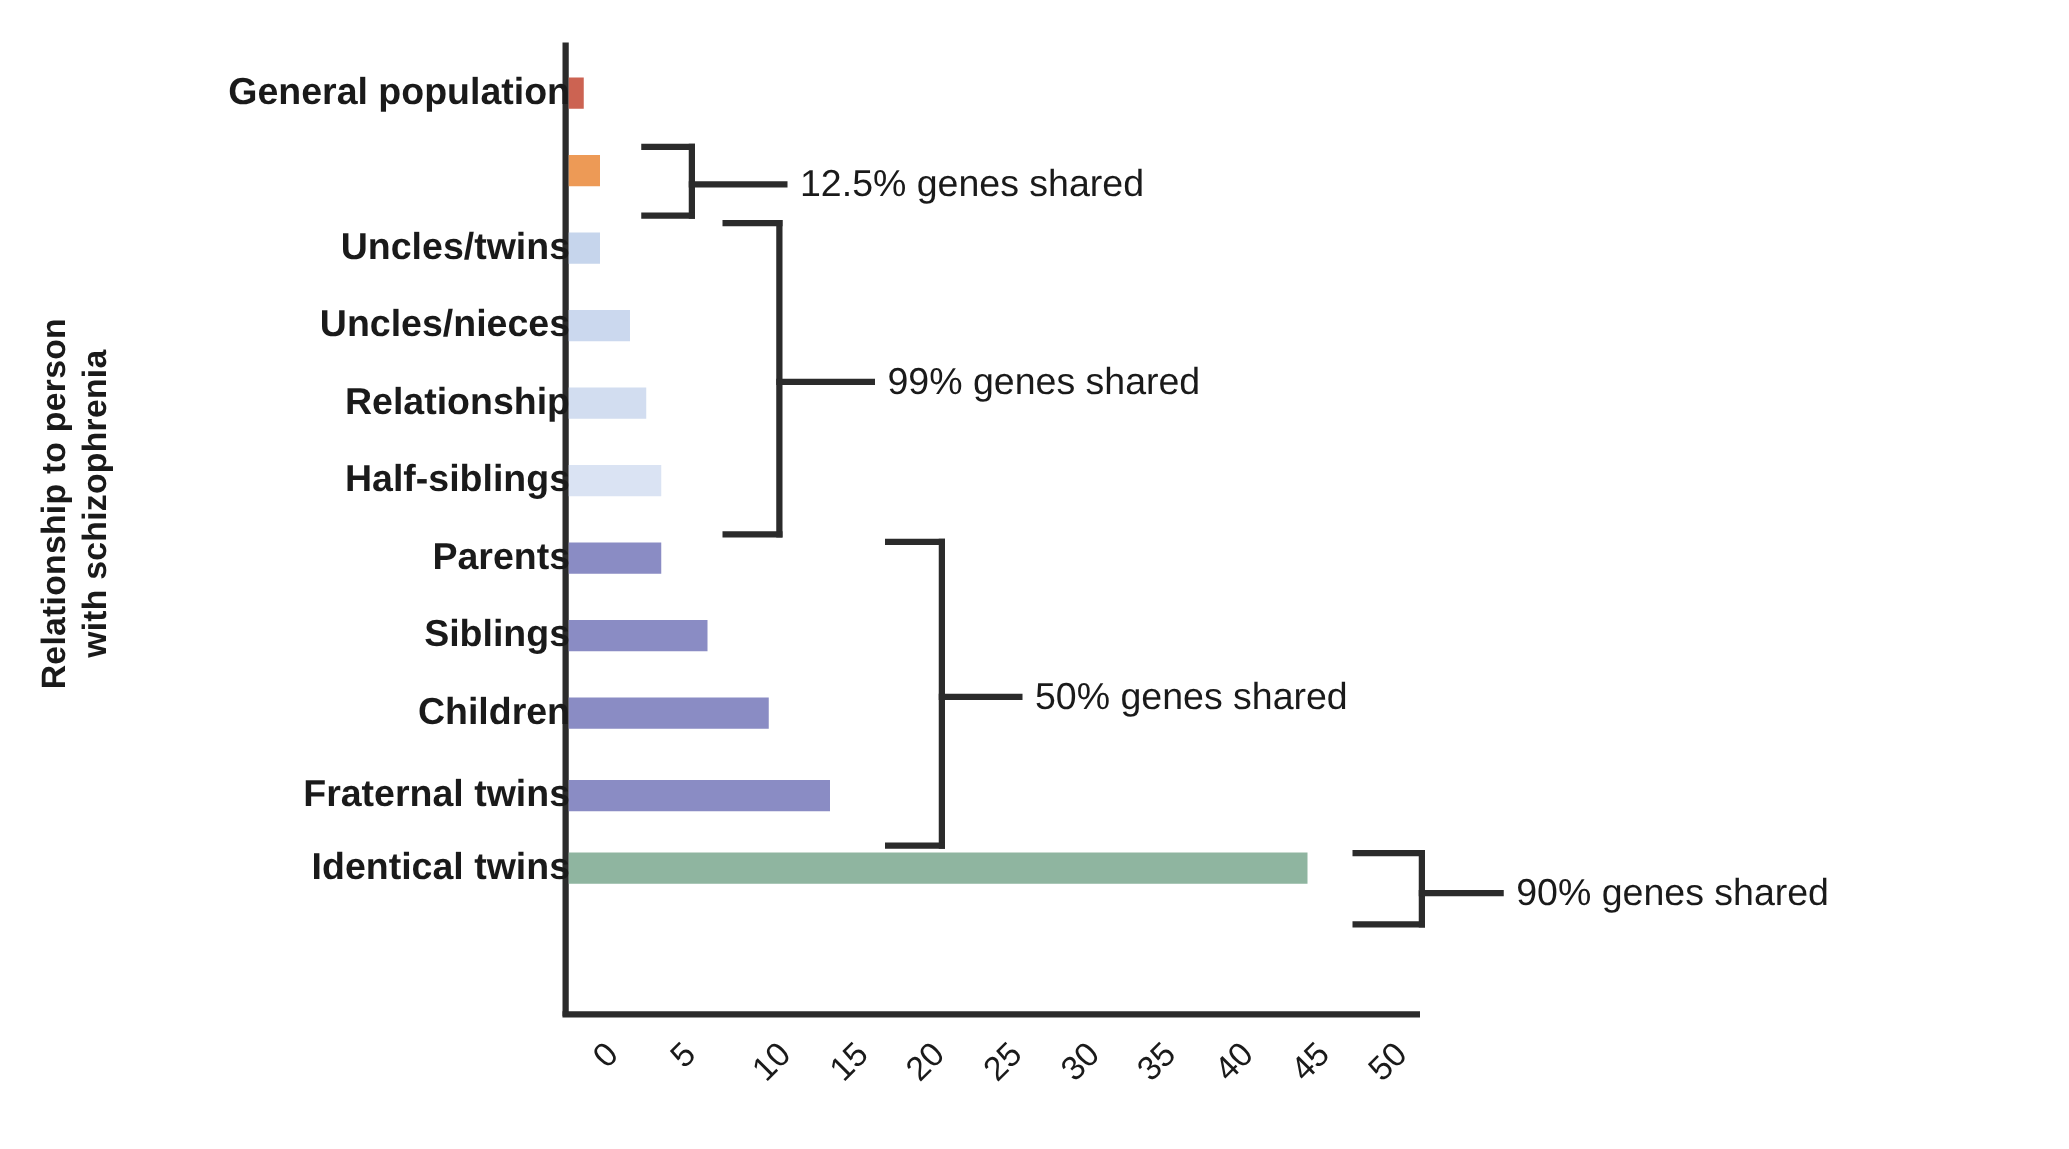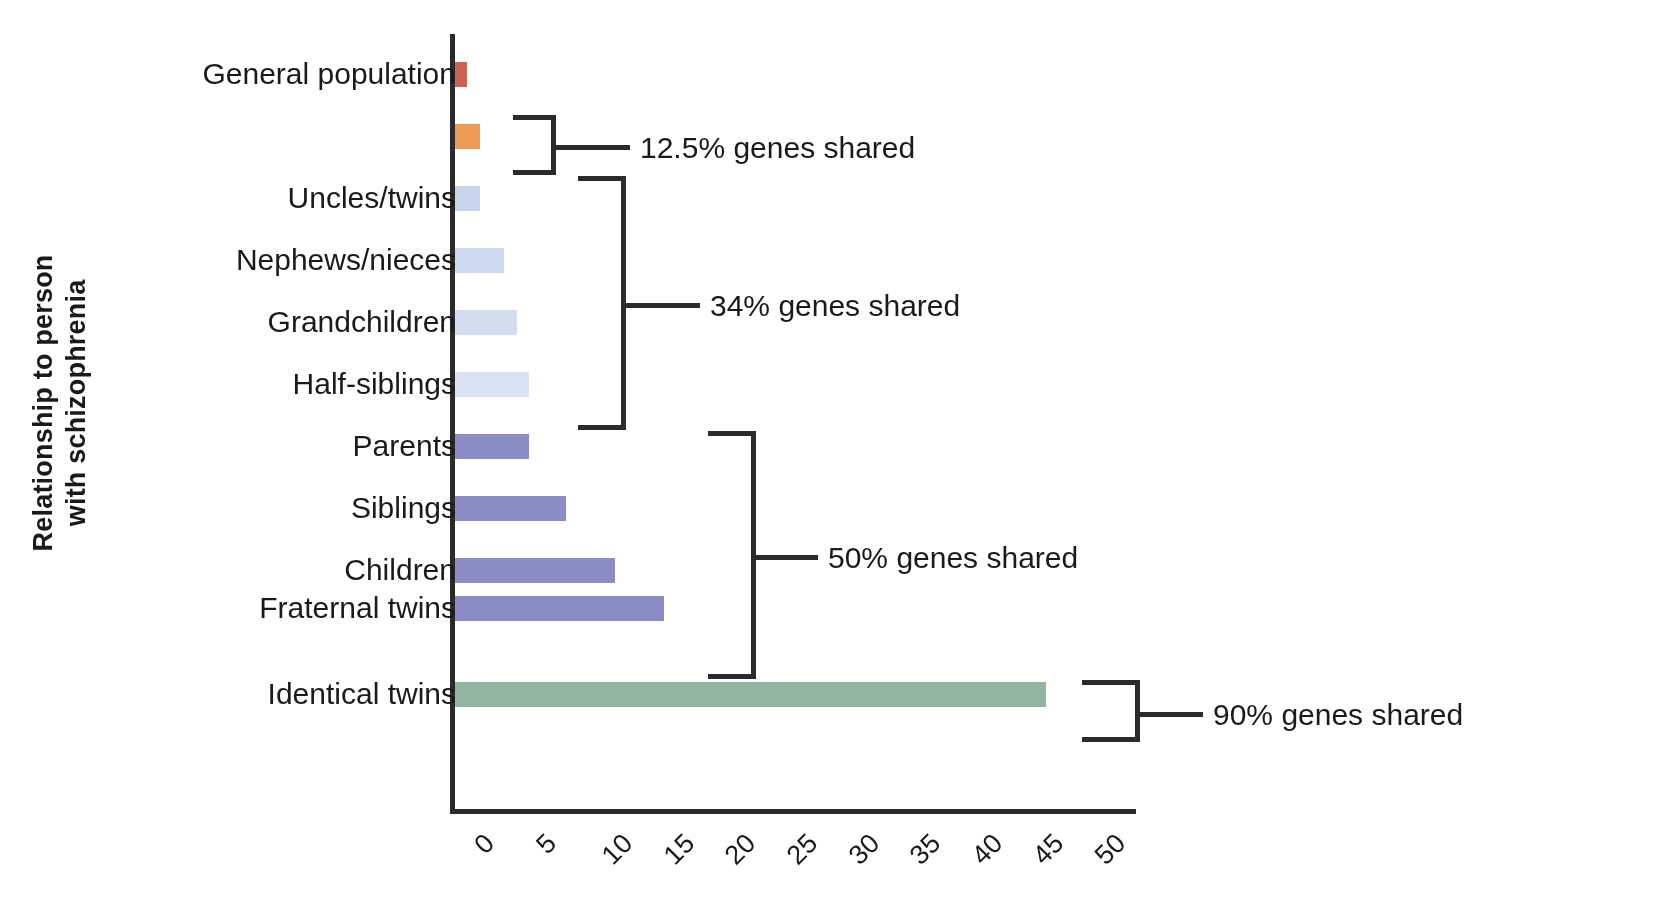--- a/index.html
+++ b/index.html
@@ -13,21 +13,21 @@
     text-align:center; font-weight:bold; font-size:27px; line-height:1.22;
     color:#1a1a1a; letter-spacing:.2px;
   }
   .ytitle span{display:block;}
 
   
   .axis-y{position:absolute;left:450px;top:34px;width:5px;height:779px;background:#2b2b2b;}
   .axis-x{position:absolute;left:450px;top:809px;width:686px;height:5px;background:#2b2b2b;}
 
   
-  .rows{position:absolute;left:0px;top:34px;width:1319px;height:779px;}
+  .rows{position:absolute;left:0px;top:34px;width:1319px;height:779px;font-weight:bold;}
   .row{position:absolute;left:0;height:62px;width:1655px;}
   .row .cat{
     position:absolute; right:1199px; top:0; height:62px;
     display:flex;align-items:center;justify-content:flex-end;
     font-size:30px;color:#1a1a1a;white-space:nowrap;
   }
   .row .bar{
     position:absolute; left:455px; top:19px; height:25px;
   }
 
@@ -66,44 +66,44 @@
         <div class="bar" title="General population: 1" style="width: 12.32px; background: rgb(204, 99, 82);"></div>
       </div>
       <div class="row" style="top: 71px;">
         <div class="bar" title="First cousins: 2" style="width: 24.64px; background: rgb(237, 154, 86);"></div>
       </div>
       <div class="row" style="top: 133px;">
         <div class="cat">Uncles/twins</div>
         <div class="bar" title="Uncles/aunts: 2" style="width: 24.64px; background: rgb(198, 213, 236);"></div>
       </div>
       <div class="row" style="top: 195px;">
-        <div class="cat">Nephews/nieces</div>
+        <div class="cat">Uncles/nieces</div>
         <div class="bar" title="Nephews/nieces: 4" style="width: 49.28px; background: rgb(203, 216, 238);"></div>
       </div>
       <div class="row" style="top: 257px;">
-        <div class="cat">Grandchildren</div>
+        <div class="cat">Relationship</div>
         <div class="bar" title="Grandchildren: 5" style="width: 61.6px; background: rgb(210, 221, 240);"></div>
       </div>
       <div class="row" style="top: 381px;">
         <div class="cat">Parents</div>
         <div class="bar" title="Parents: 6" style="width: 73.92px; background: rgb(138, 140, 196);"></div>
       </div>
       <div class="row" style="top: 319px;">
         <div class="cat">Half-siblings</div>
         <div class="bar" title="Half-siblings: 6" style="width: 73.92px; background: rgb(218, 227, 243);"></div>
       </div>
       <div class="row" style="top: 443px;">
         <div class="cat">Siblings</div>
         <div class="bar" title="Siblings: 9" style="width: 110.88px; background: rgb(138, 140, 196);"></div>
       </div>
       <div class="row" style="top: 505px;">
         <div class="cat">Children</div>
         <div class="bar" title="Children: 13" style="width: 160.16px; background: rgb(138, 140, 196);"></div>
       </div>
-      <div class="row" style="top: 543px; text-align: right;">
+      <div class="row" style="top: 571px; text-align: right;">
         <div class="cat">Fraternal twins</div>
         <div class="bar" title="Fraternal twins: 17" style="width: 209.44px; background: rgb(138, 140, 196);"></div>
       </div>
       <div class="row" style="top: 629px;">
         <div class="cat">Identical twins</div>
         <div class="bar" title="Identical twins: 48" style="width: 591.36px; background: rgb(143, 181, 160);"></div>
       </div>
     </div>
 
   <div class="xticks" id="xticks">
@@ -126,21 +126,21 @@
         <div class="br" style="left: 513px; top: 115px; width: 43px; height: 5px;"></div>
         <div class="br" style="left: 513px; top: 170px; width: 43px; height: 5px;"></div>
         <div class="br" style="left: 551px; top: 145px; width: 79px; height: 5px;"></div>
         <div class="lbl" style="left: 640px; top: 147.5px;">12.5% genes shared</div>
       </div>
       <div class="ann">
         <div class="br" style="left: 621px; top: 176px; width: 5px; height: 254px;"></div>
         <div class="br" style="left: 578px; top: 176px; width: 48px; height: 5px;"></div>
         <div class="br" style="left: 578px; top: 425px; width: 48px; height: 5px;"></div>
         <div class="br" style="left: 621px; top: 303px; width: 79px; height: 5px;"></div>
-        <div class="lbl" style="left: 710px; top: 305.5px;">34% genes shared</div>
+        <div class="lbl" style="left: 710px; top: 305.5px;">99% genes shared</div>
       </div>
       <div class="ann">
         <div class="br" style="left: 751px; top: 431px; width: 5px; height: 248px;"></div>
         <div class="br" style="left: 708px; top: 431px; width: 48px; height: 5px;"></div>
         <div class="br" style="left: 708px; top: 674px; width: 48px; height: 5px;"></div>
         <div class="br" style="left: 751px; top: 555px; width: 67px; height: 5px;"></div>
         <div class="lbl" style="left: 828px; top: 557.5px;">50% genes shared</div>
       </div>
       <div class="ann">
         <div class="br" style="left: 1135px; top: 680px; width: 5px; height: 62px;"></div>

